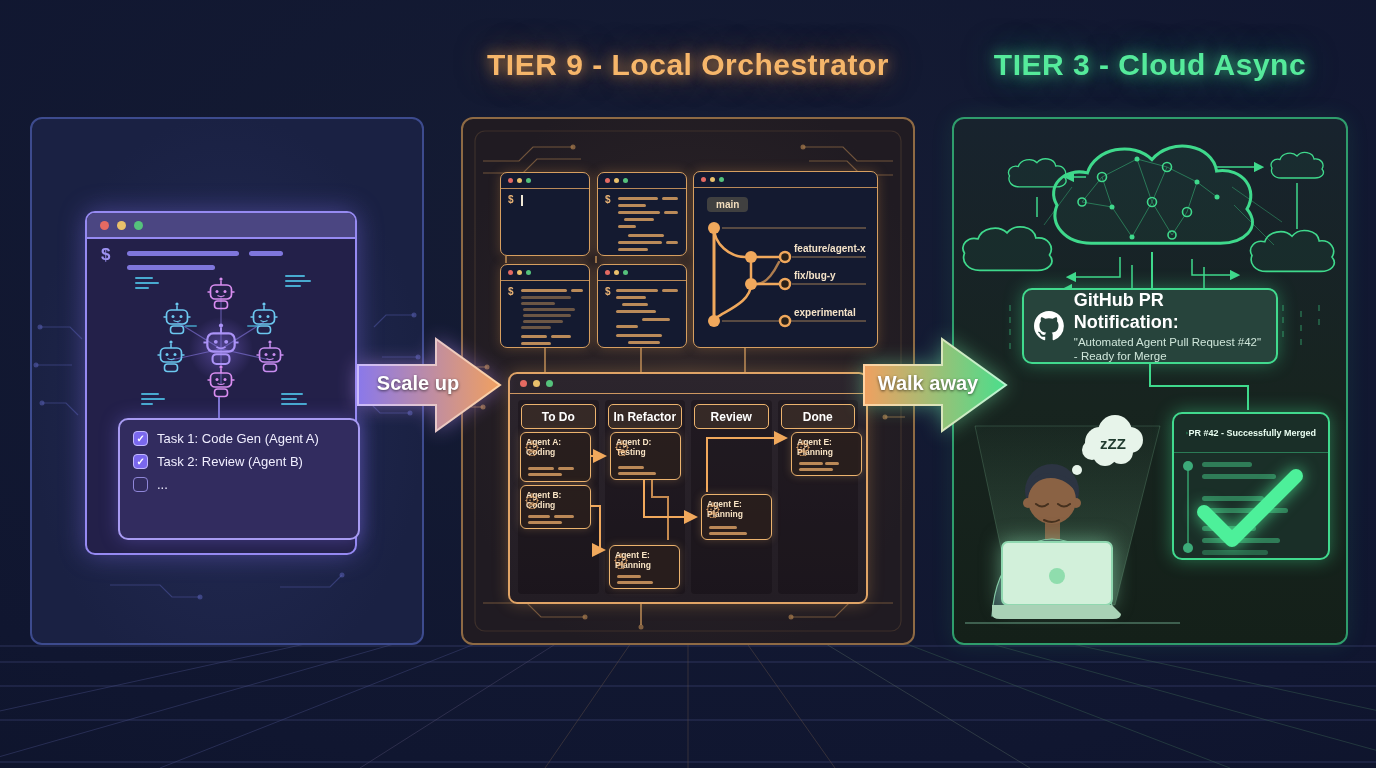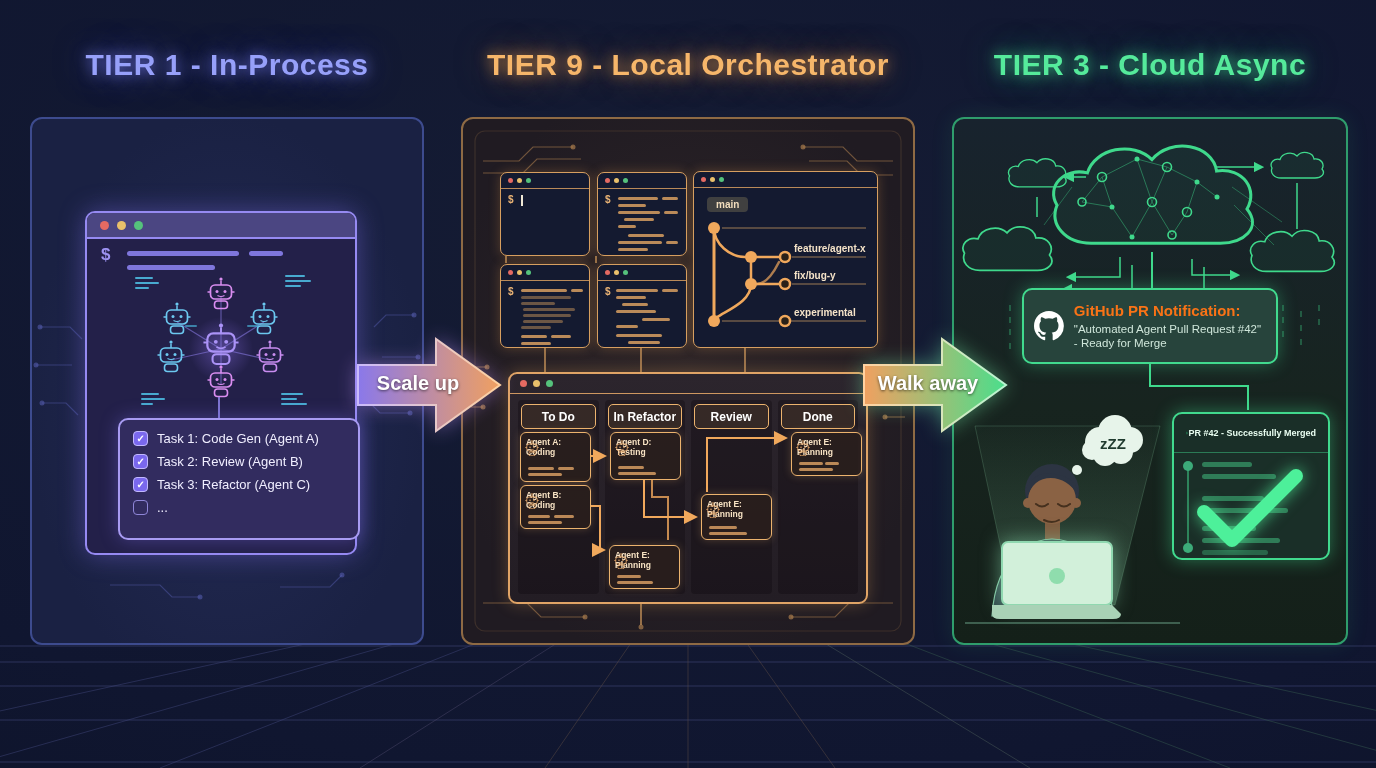--- a/index.html
+++ b/index.html
@@ -69,21 +69,21 @@
   .cb.on::after{content:"\2713";position:absolute;left:2.5px;top:.5px;color:#fff;font-size:10px;font-weight:bold;}
   .cb.off{background:transparent;border:1.5px solid #8f86d8;}
   .task .txt{color:#f0eeff;font-size:13px;}
 
   
   .arrow-label{position:absolute;color:#fff;font-weight:bold;font-size:20px;text-align:center;text-shadow:0 1px 3px rgba(0,0,0,.6);}
 
   
   .notif{position:absolute;left:1022px;top:288px;width:256px;height:76px;box-sizing:border-box;border:2px solid #41da8e;border-radius:10px;
     background:#27443c;box-shadow:0 0 18px rgba(65,218,142,.4);display:flex;align-items:center;gap:10px;padding:0 10px;}
-  .notif .nt{font-size:15px;font-weight:bold;color:#f97316;line-height:1.25;}
+  .notif .nt{font-size:18px;font-weight:bold;color:#ffffff;line-height:1.25;}
   .notif .nb{font-size:11.5px;color:#cfe6da;line-height:1.25;margin-top:1px;}
   .prcard{position:absolute;left:1172px;top:412px;width:158px;height:148px;box-sizing:border-box;border:2px solid #41da8e;border-radius:10px;
     background:#1a2f28;box-shadow:0 0 18px rgba(65,218,142,.45);}
   .prhead{height:38px;display:flex;align-items:center;gap:0;padding:0 12px;border-bottom:1.5px solid rgba(65,218,142,.45);}
   .prtitle{font-size:9px;font-weight:bold;color:#eafff2;white-space:nowrap;}
 </style>
 </head>
 <body>
 
 <div class="stage">
@@ -108,21 +108,20 @@
       <line x1="688" y1="-80" x2="1230" y2="128" stroke="#35584e"></line>
       <line x1="688" y1="-80" x2="1440" y2="128" stroke="#35584e"></line>
       <line x1="688" y1="-80" x2="1640" y2="128" stroke="#35584e"></line>
     </g>
   </svg>
 
   <div class="panel p1"></div>
   <div class="panel p2"></div>
   <div class="panel p3"></div>
 
-  <div class="tier-title tt1">TIER 1 - In-Process</div>
   <div class="tier-title tt2">TIER 9 - Local Orchestrator</div>
   <div class="tier-title tt3">TIER 3 - Cloud Async</div>
 
   <svg class="abs" style="left:30px;top:117px;" width="394" height="528" viewBox="0 0 394 528">
     <g stroke="#5e66c0" stroke-width="1.2" fill="none" opacity=".4">
       <path d="M10,210 H40 L52,222"></path>
         <path d="M6,248 H42"></path>
         <path d="M12,286 H36 L48,298"></path>
       <path d="M384,198 H356 L344,210"></path>
         <path d="M388,240 H352"></path>
@@ -211,24 +210,20 @@
   <div class="checklist">
     <div class="task">
       <span class="cb on"></span>
       <span class="txt">Task 1: Code Gen (Agent A)</span>
     </div>
     <div class="task">
       <span class="cb on"></span>
       <span class="txt">Task 2: Review (Agent B)</span>
     </div>
     <div class="task">
-      <span class="cb on"></span>
-      <span class="txt">Task 3: Refactor (Agent C)</span>
-    </div>
-    <div class="task">
       <span class="cb off"></span>
       <span class="txt">...</span>
     </div>
   </div>
 
   <svg class="abs" style="left:461px;top:117px;" width="454" height="528" viewBox="0 0 454 528">
     <rect x="14" y="14" width="426" height="500" rx="10" fill="none" stroke="#bf8c54" opacity=".18" stroke-width="1.2"></rect>
     <g stroke="#bf8c54" stroke-width="1.2" fill="none" opacity=".5">
       <path d="M22,44 H58 L72,30 H112"></path>
         <path d="M22,56 H62 L76,42 H120"></path>

